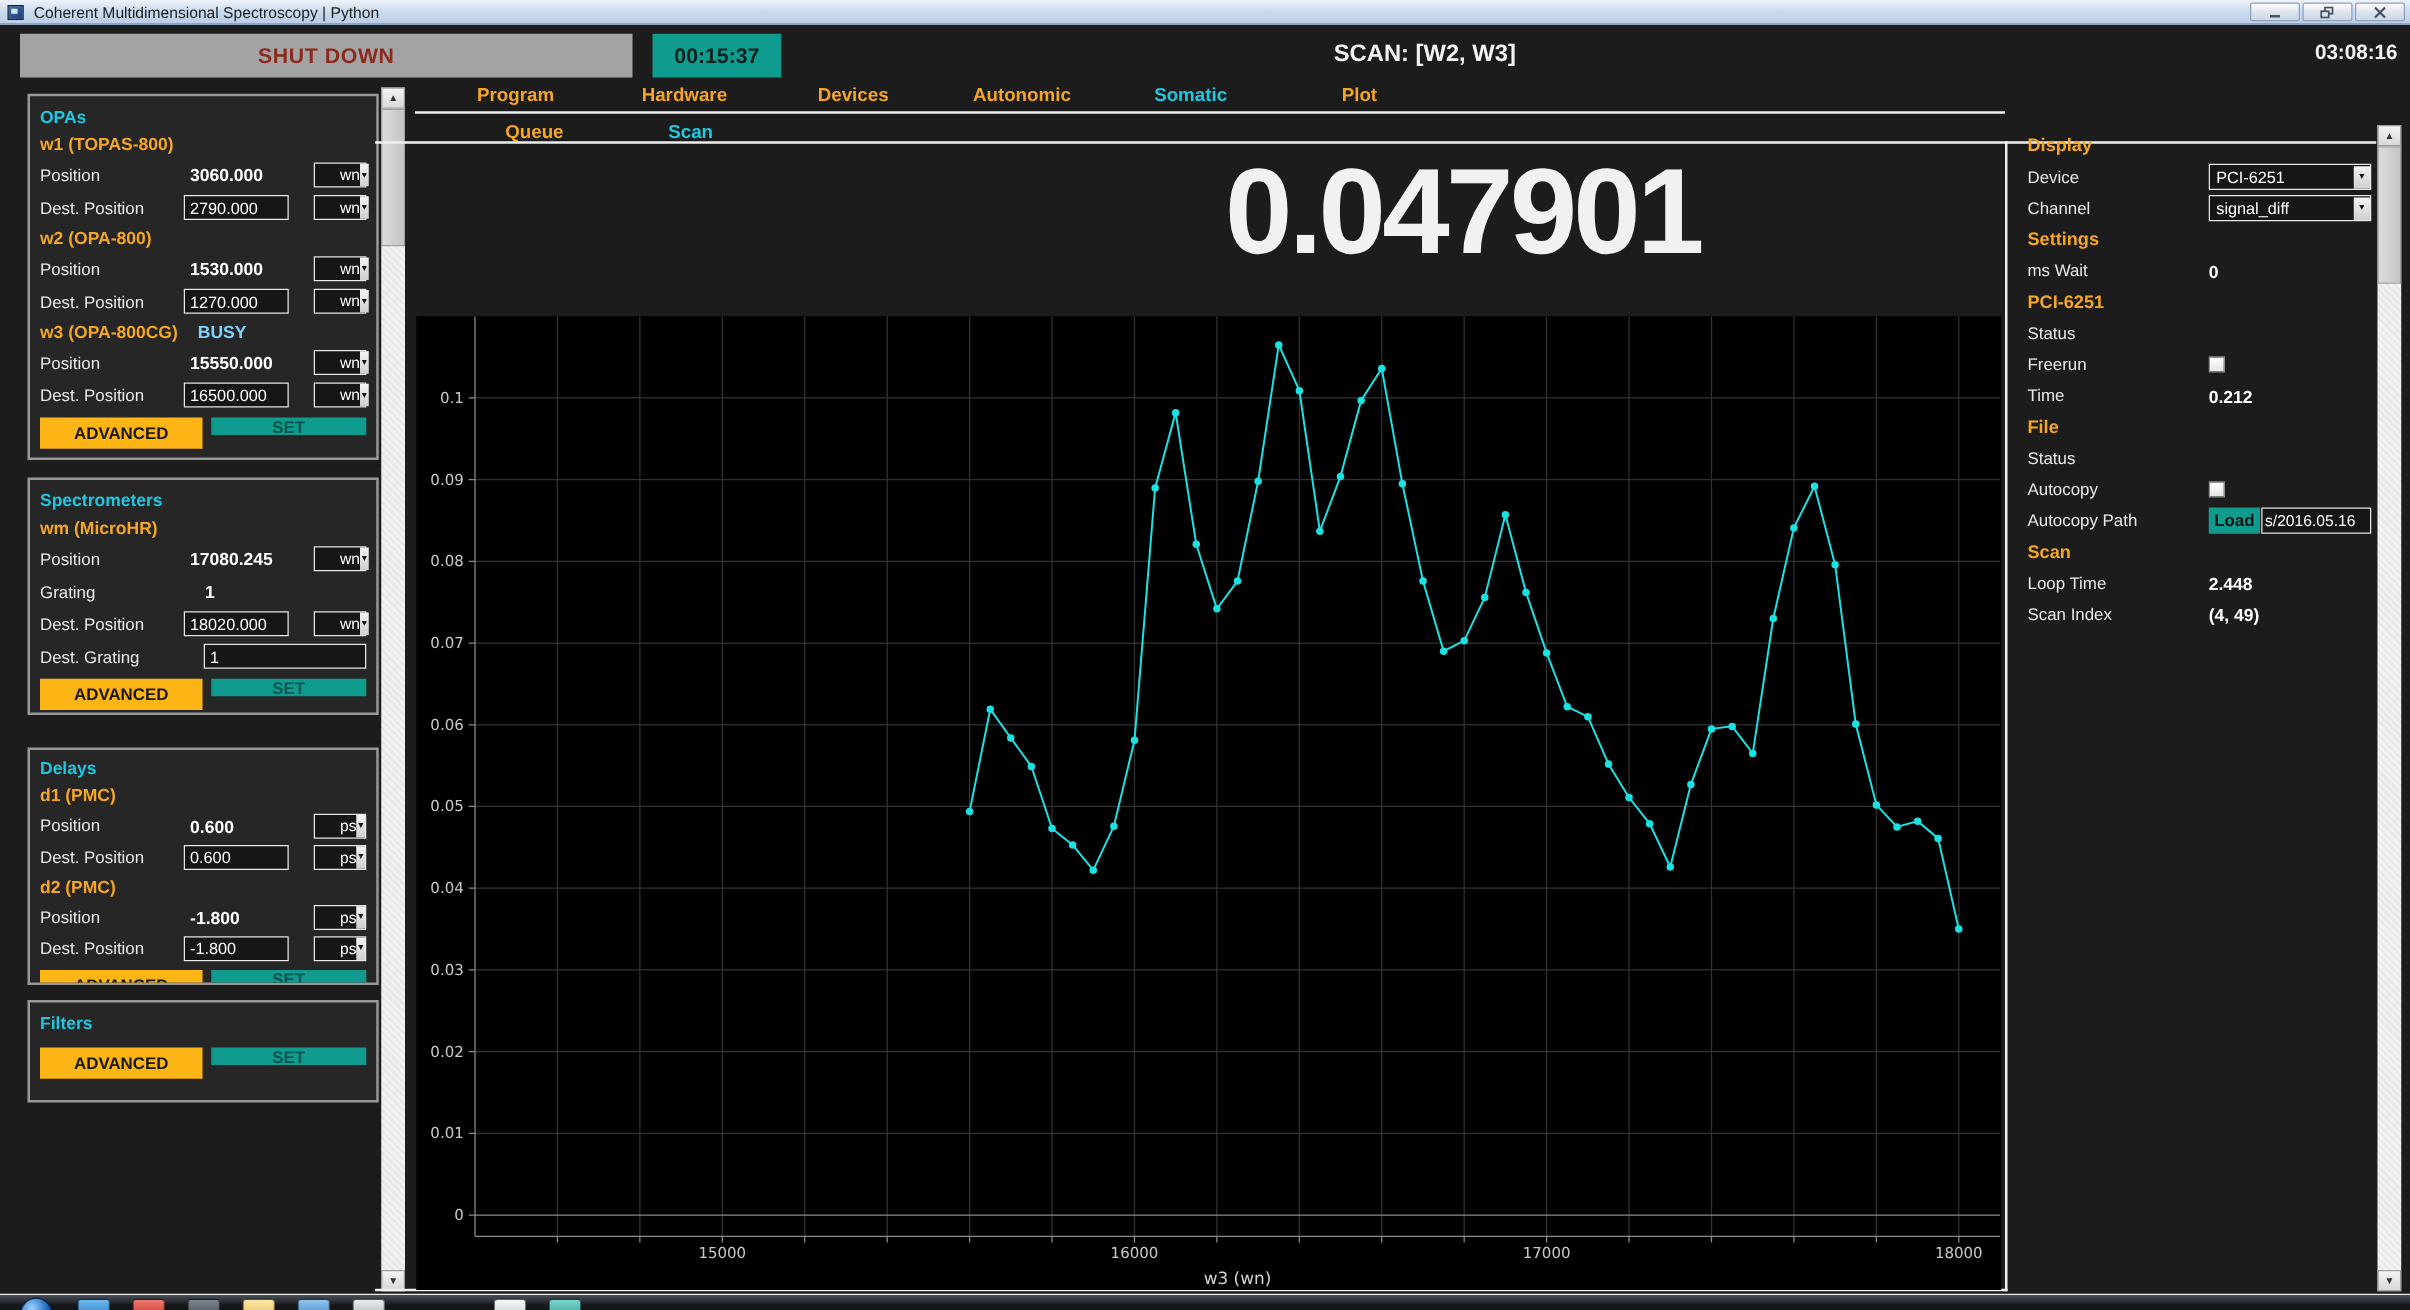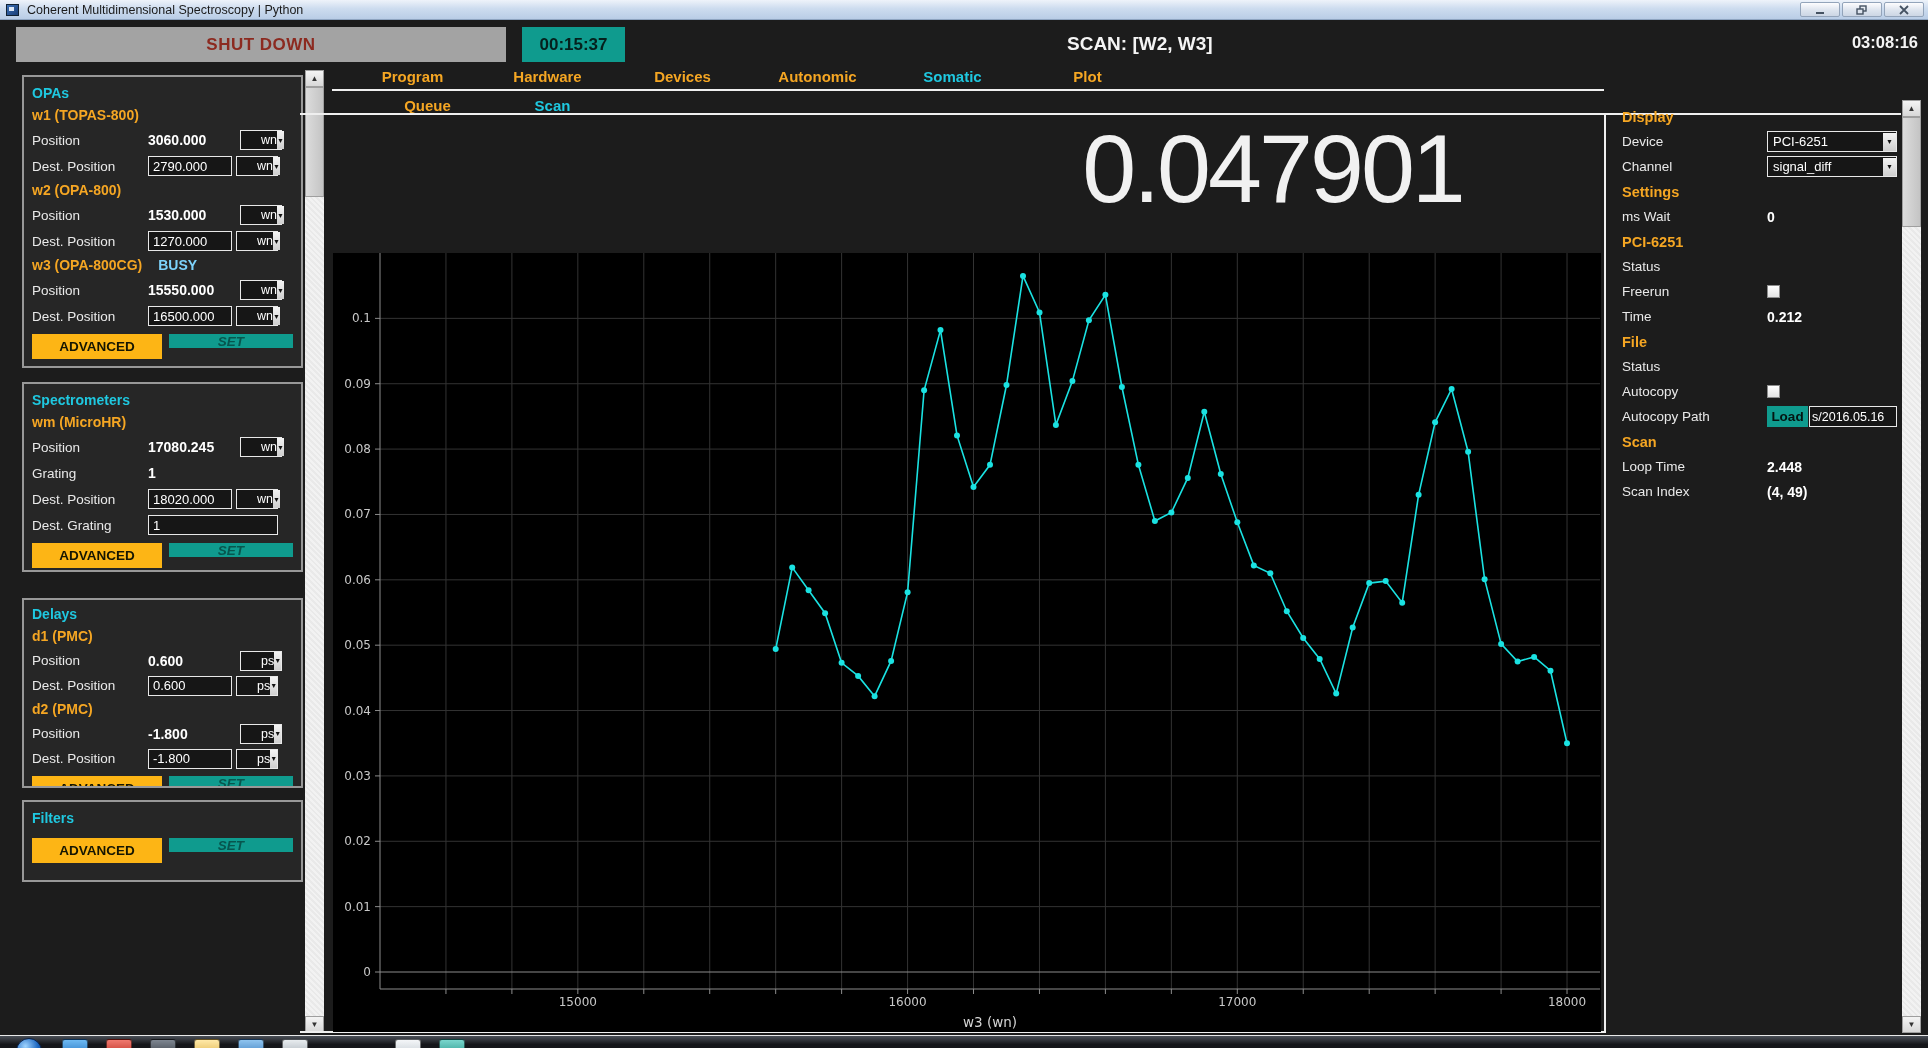--- a/index.html
+++ b/index.html
@@ -27,54 +27,54 @@
     display:flex; align-items:center; justify-content:center; }
   .scan-title { position:absolute; left:1067px; top:33px; color:#f4f4f4; font-weight:bold; font-size:19px; }
   .clock { position:absolute; right:10px; top:33px; color:#f4f4f4; font-weight:bold; font-size:16.5px; }
 
   
   .panel { position:absolute; left:22px; width:281px; background:#262626;
     border:2px solid #989898; padding:5px 8px; overflow:hidden; }
   .sec-header { color:#1fc8e0; font-weight:bold; font-size:14px; height:22px; line-height:22px; }
   .group-name { color:#f5a623; font-weight:bold; font-size:14px; height:23px; line-height:23px; }
   .busy { color:#7dd3fc; margin-left:16px; }
-  .frow { display:flex; align-items:center; height:26px; }
+  .frow { display:flex; align-items:center; height:26px;gap:16px; }
   .frow .lbl { width:116px; color:#e9e9e9; font-size:13.5px; }
   .val { font-weight:bold; color:#fff; font-size:14px; width:88px; white-space:nowrap; overflow:hidden; }
   .inp { width:84px; height:20px; background:#161616; border:1px solid #e8e8e8; color:#fff;
     font-size:13px; padding:0 4px; font-family:"Liberation Sans",sans-serif; }
   .inp.wide { width:130px; }
   .unitbox { width:42px; height:20px; border:1px solid #e8e8e8; background:#161616; color:#fff;
     display:flex; align-items:center; margin-left:4px; font-size:12.5px; }
   .unitbox .utxt { flex:1; padding-left:20px; }
   .dd { width:13px; height:18px; background:linear-gradient(#f4f4f4,#cfcfcf); color:#111;
     font-size:7px; display:flex; align-items:center; justify-content:center; }
   .btnrow { display:flex; gap:7px; margin-top:5px; }
   .btn-adv { width:130px; height:25px; background:#fdb515; color:#161602; font-weight:bold;
     font-size:13.5px; display:flex; align-items:center; justify-content:center; }
   .btn-set { flex:1; height:14px; background:#0f9b8e; color:#07564e; font-weight:bold;
-    font-size:13.5px; display:flex; align-items:center; justify-content:center;font-style:italic; }
+    font-size:13.5px; display:flex; align-items:center; justify-content:center; }
 
   
   .vscroll { position:absolute; width:19px; background:repeating-linear-gradient(45deg,#f2f2f2 0 2px,#e9e9e9 2px 4px); }
   .sb-btn { width:100%; height:17px; background:linear-gradient(#f4f4f4,#d8d8d8); border:1px solid #9f9f9f;
     color:#333; font-size:8px; display:flex; align-items:center; justify-content:center; }
   .sb-btn.bottom { position:absolute; bottom:0; }
   .sb-thumb { position:absolute; left:0; top:17px; width:100%; height:110px;
     background:linear-gradient(90deg,#dcdcdc,#c4c4c4); border:1px solid #9f9f9f; }
 
   
   .tabrow { position:absolute; display:flex; }
   .tab { color:#f5a623; font-weight:bold; font-size:15px; text-align:center; }
   .tab.active { color:#1fc8e0; }
   .sep { position:absolute; background:#efefef; }
 
   
-  .big-readout { position:absolute; left:980px; top:120px; width:585px; text-align:center;
-    font-size:97px; font-weight:normal; color:#f1f1f1; letter-spacing:-3px; line-height:1.0; }
+  .big-readout { position:absolute; left:980px; top:120px; width:585px; text-align:left;
+    font-size:97px; font-weight:bold; color:#f1f1f1; letter-spacing:-3px; line-height:1.0; }
   .plot-wrap { position:absolute; left:333px; top:253px; width:1268px; height:779px; background:#000; }
 
   
   .rpanel { position:absolute; left:1622px; top:104px; width:278px; }
   .rrow { display:flex; align-items:center; height:25px; }
   .rheader { color:#f5a623; font-weight:bold; font-size:14.5px; }
   .rlbl { width:145px; color:#e9e9e9; font-size:13.5px; }
   .rval { font-weight:bold; color:#fff; font-size:14px; }
   .dropdown { width:130px; height:21px; border:1px solid #e8e8e8; background:#161616; color:#fff;
     display:flex; align-items:center; font-size:13px; }

